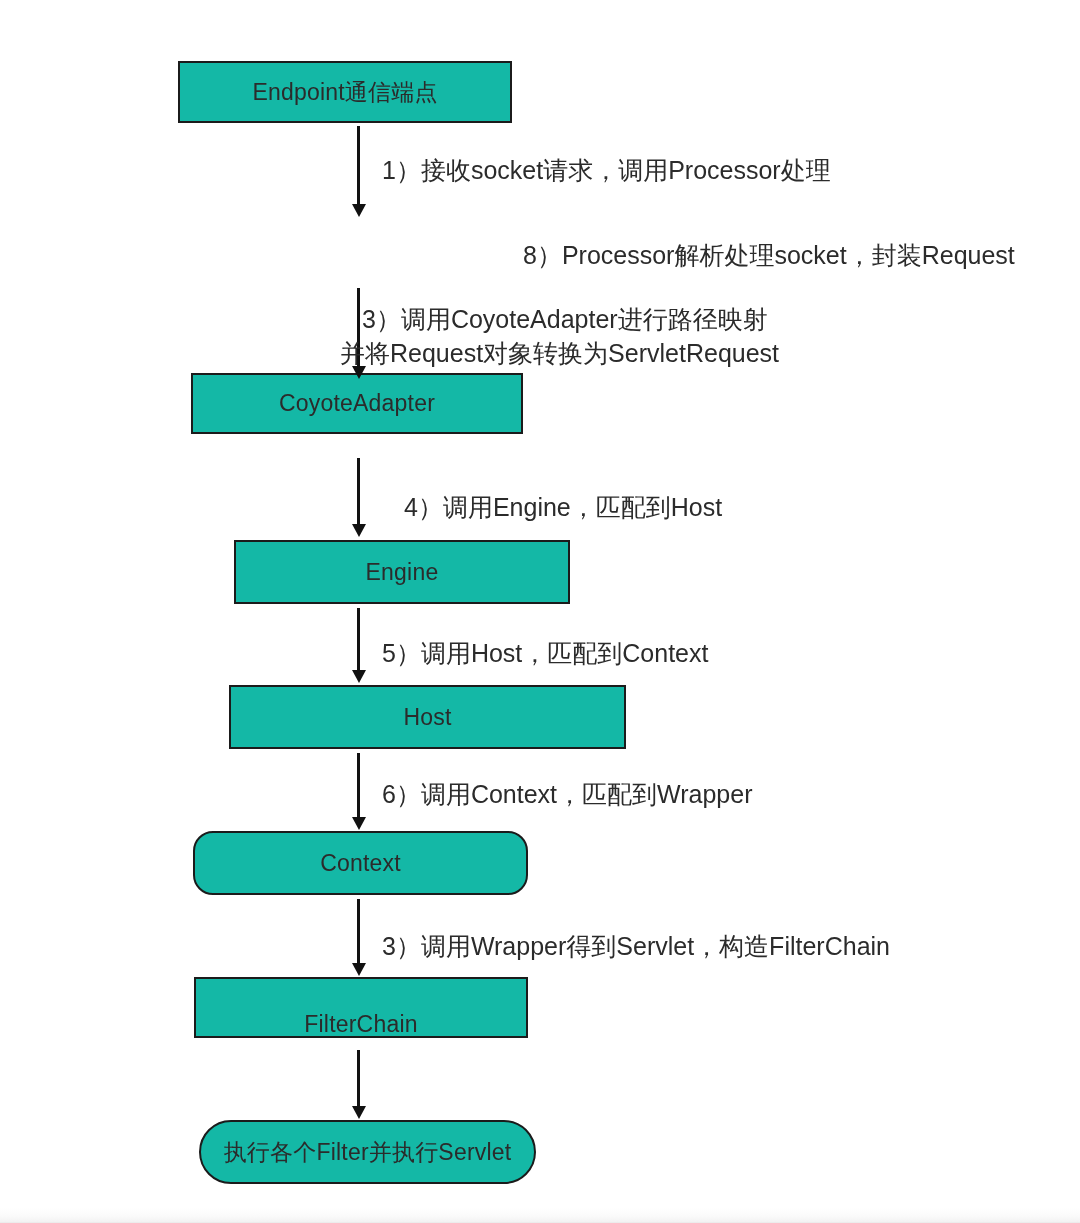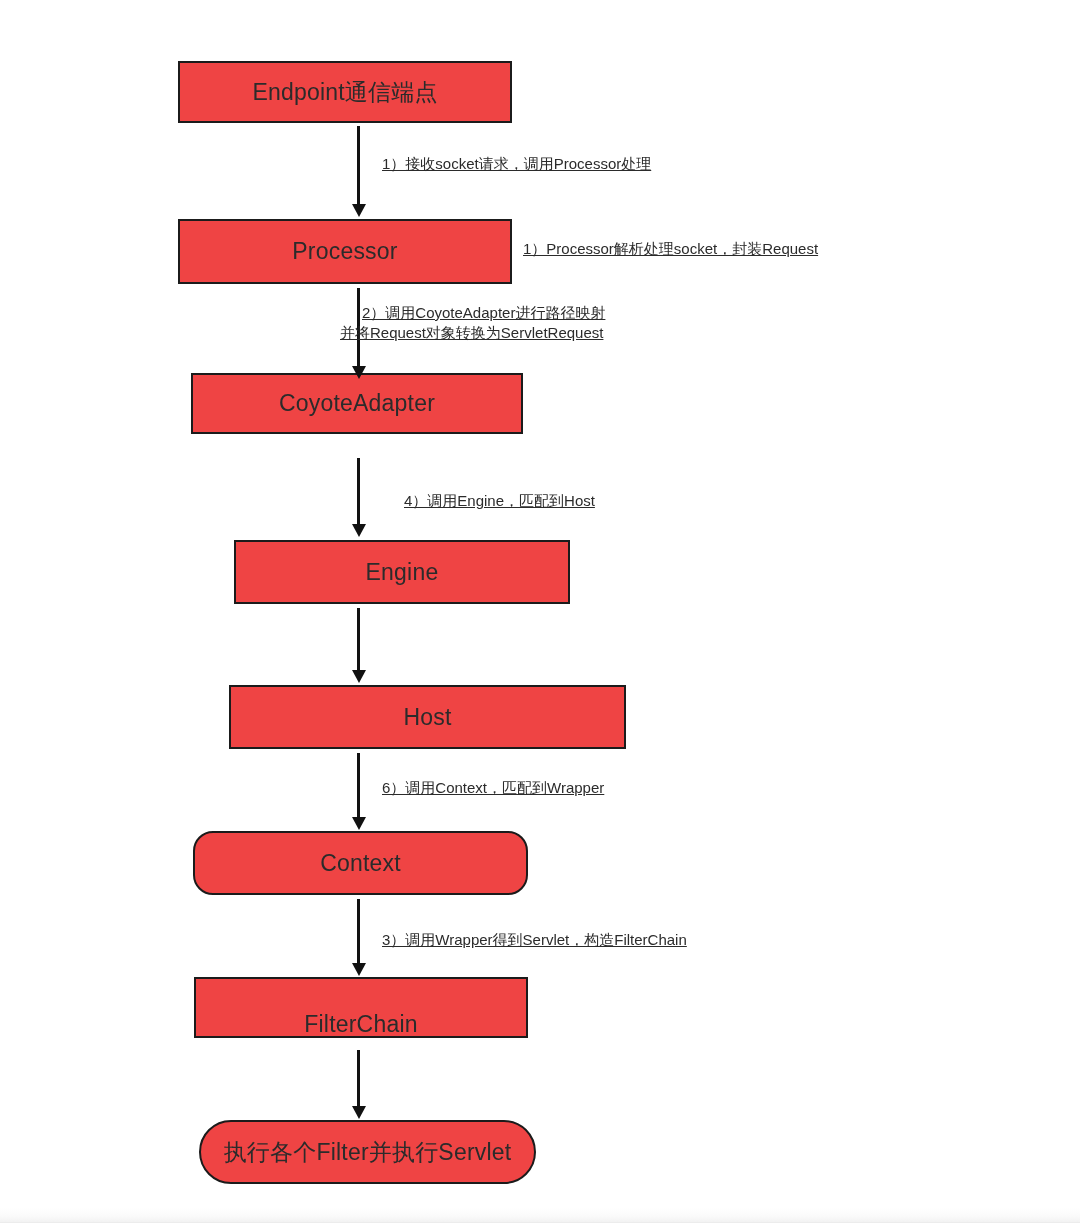--- a/index.html
+++ b/index.html
@@ -27,21 +27,21 @@
     top: 1208px;
     width: 1080px;
     height: 15px;
     background: linear-gradient(to bottom, #ffffff 0%, #fafafa 60%, #f2f2f2 100%);
     border-bottom: 1px solid #ececec;
     box-sizing: border-box;
   }
   .node {
     position: absolute;
     border: 2.5px solid #1b1b1b;
-    background: #ef4444;
+    background: #14b8a6;
     box-sizing: border-box;
     display: flex;
     align-items: center;
     justify-content: center;
   }
   .node-label {
     font-size: 23px;
     color: #2b2b2b;
     letter-spacing: 0.2px;
     line-height: 1;
@@ -61,42 +61,38 @@
     position: absolute;
     left: -5.5px;
     width: 0;
     height: 0;
     border-left: 7px solid transparent;
     border-right: 7px solid transparent;
     border-top: 13px solid #111111;
   }
   .edge-label {
     position: absolute;
-    font-size: 15px;
+    font-size: 25px;
     color: #2b2b2b;
     line-height: 1.35;
     white-space: nowrap;
-    text-decoration: underline;
   }
   .edge-label .line2 {
     display: block;
   }
 </style>
 </head>
 <body>
 
 <div id="diagram">
 
   <div class="node" style="left:178px;top:61px;width:334px;height:62px;">
     <span class="node-label">Endpoint通信端点</span>
   </div>
 
-  <div class="node" style="left:178px;top:219px;width:334px;height:65px;">
-    <span class="node-label">Processor</span>
-  </div>
 
   <div class="node" style="left:191px;top:373px;width:332px;height:61px;text-align:right;">
     <span class="node-label">CoyoteAdapter</span>
   </div>
 
   <div class="node" style="left:186px;top:540px;width:336px;height:64px;margin-left:48px;">
     <span class="node-label">Engine</span>
   </div>
 
   <div class="node" style="left:193px;top:685px;width:397px;height:64px;margin-left:36px;">
@@ -121,35 +117,38 @@
   </div>
   <div class="edge-label" style="left:382px;top:154px;">
     <span>1）接收socket请求，调用Processor处理</span>
   </div>
 
   <div class="edge" style="left:357px;top:288px;">
     <div class="edge-line" style="height:78px;"></div>
     <div class="edge-head" style="top:78px;"></div>
   </div>
   <div class="edge-label" style="left:362px;top:303px;">
-    <span>2）调用CoyoteAdapter进行路径映射</span>
+    <span>3）调用CoyoteAdapter进行路径映射</span>
     <span class="line2" style="margin-left:-22px;">并将Request对象转换为ServletRequest</span>
   </div>
 
   <div class="edge" style="left:357px;top:458px;">
     <div class="edge-line" style="height:66px;"></div>
     <div class="edge-head" style="top:66px;"></div>
   </div>
   <div class="edge-label" style="left:404px;top:491px;">
     <span>4）调用Engine，匹配到Host</span>
   </div>
 
   <div class="edge" style="left:357px;top:608px;">
     <div class="edge-line" style="height:62px;"></div>
     <div class="edge-head" style="top:62px;"></div>
+  </div>
+  <div class="edge-label" style="left:382px;top:637px;">
+    <span>5）调用Host，匹配到Context</span>
   </div>
 
   <div class="edge" style="left:357px;top:753px;">
     <div class="edge-line" style="height:64px;"></div>
     <div class="edge-head" style="top:64px;"></div>
   </div>
   <div class="edge-label" style="left:382px;top:778px;">
     <span>6）调用Context，匹配到Wrapper</span>
   </div>
 
@@ -160,17 +159,17 @@
   <div class="edge-label" style="left:382px;top:930px;">
     <span>3）调用Wrapper得到Servlet，构造FilterChain</span>
   </div>
 
   <div class="edge" style="left:357px;top:1050px;">
     <div class="edge-line" style="height:56px;"></div>
     <div class="edge-head" style="top:56px;"></div>
   </div>
 
   <div class="edge-label" style="left:523px;top:239px;">
-    <span>1）Processor解析处理socket，封装Request</span>
+    <span>8）Processor解析处理socket，封装Request</span>
   </div>
 
   <div class="bottom-band"></div>
 </div>
 
 </body></html>

